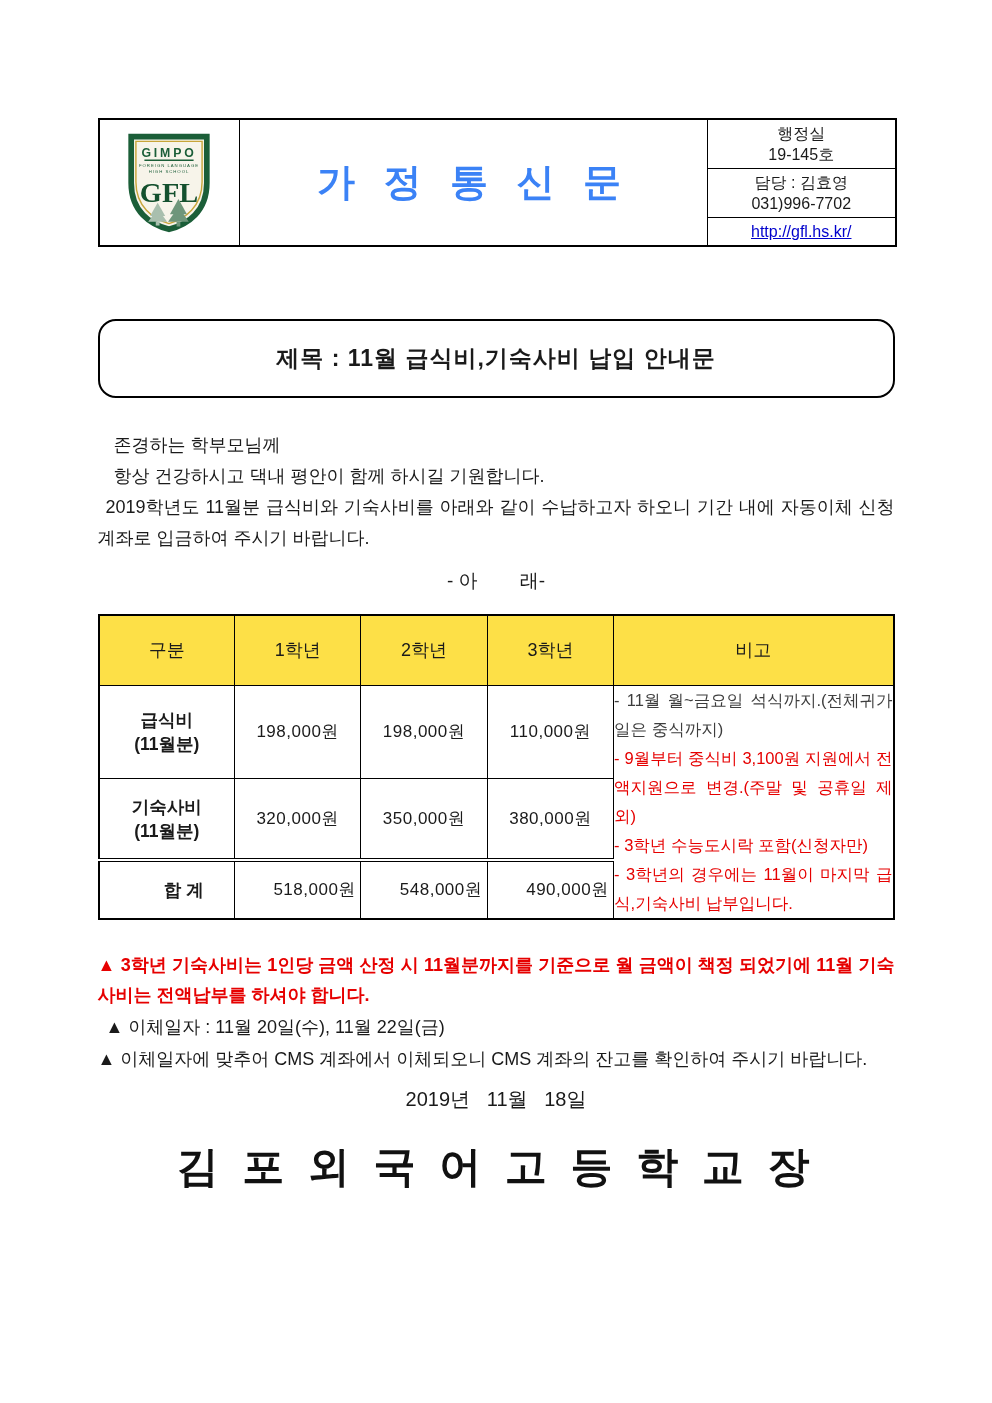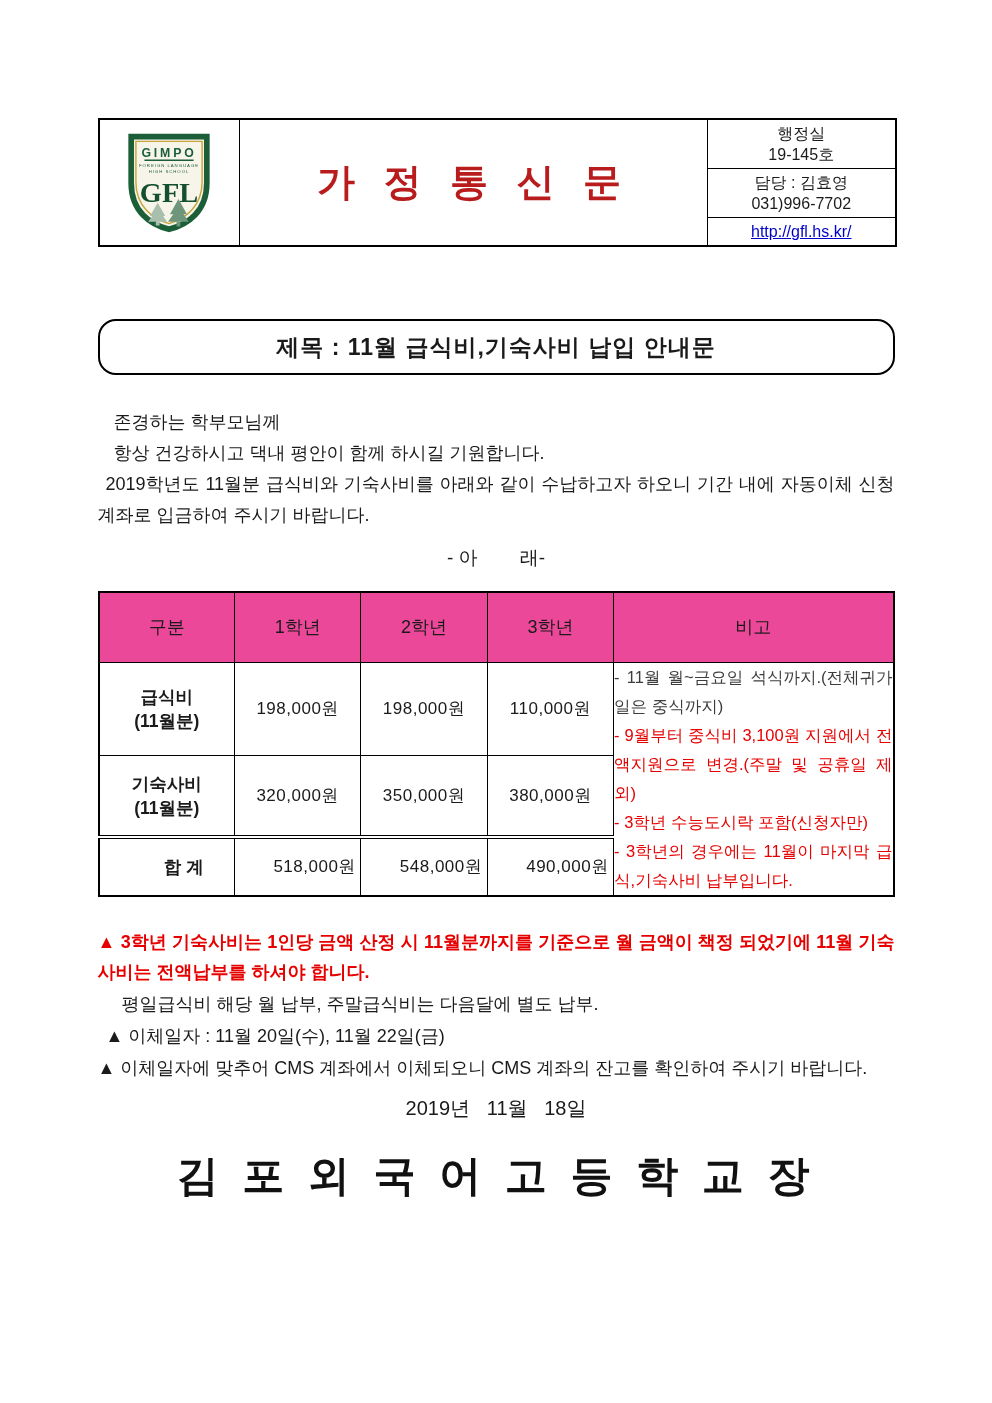--- a/index.html
+++ b/index.html
@@ -16,51 +16,51 @@
   
   table.hdr {
     width: 100%; height: 122px;
     border-collapse: collapse;
     border: 2px solid #000;
     table-layout: fixed;
   }
   table.hdr td { border: 1px solid #000; padding: 0; vertical-align: middle; }
   td.logo-cell   { width: 141px; text-align: center; margin-top: 32px; }
   td.htitle-cell { width: 468px; text-align: center;
-                   font-size: 38px; font-weight: bold; letter-spacing: 9px; color: #b91c1c; }
+                   font-size: 38px; font-weight: bold; letter-spacing: 9px; color: #3b82f6; }
   td.info-cell   { width: 188px; }
   .info-row { text-align: center; font-size: 16px; line-height: 21px; padding: 3px 2px; }
   .info-row.mid { border-top: 1px solid #000; border-bottom: 1px solid #000; }
   a.site-link { color: #0000cc; text-decoration: underline; }
 
   svg.logo { width: 96px; height: 104px; display: block; margin: 0 auto; }
 
   
   .title-box {
-    margin-top: 72px; height: 56px;
+    margin-top: 72px; height: 79px;
     border: 2px solid #000; border-radius: 18px;
     display: flex; align-items: center; justify-content: center;
     font-size: 23px; font-weight: bold; letter-spacing: 1px;
   }
 
   
   .body-block { margin-top: 32px; font-size: 18px; line-height: 31px; }
   .body-block .p  { padding-left: 16px; }
   .body-block .pj { text-indent: 8px; text-align: justify; }
   .below-label { margin-top: 14px; text-align: center; font-size: 19px; white-space: pre; }
 
   
   table.fee {
     margin-top: 20px; width: 100%;
     border-collapse: collapse; border: 2px solid #000;
     table-layout: fixed;
   }
   table.fee th, table.fee td { border: 1px solid #000; padding: 0; }
   table.fee th {
-    background: #ec4899; height: 70px;
+    background: #fde047; height: 70px;
     font-weight: normal; font-size: 18px;
   }
   col.c-label  { width: 17.1%; }
   col.c-grade  { width: 15.9%; }
   col.c-remark { width: 35.2%; }
   tr.r1 td { height: 90px; }
   tr.r2 td { height: 78px; }
   tr.r3 td { height: 56px; }
   td.rowlabel { text-align: center; font-weight: bold; font-size: 17.5px; line-height: 24px; }
   td.amount   { text-align: center; font-size: 17px; letter-spacing: 0.5px; }
@@ -189,21 +189,20 @@
       </td>
       <td class="amount">518,000원</td>
       <td class="amount">548,000원</td>
       <td class="amount">490,000원</td>
     </tr>
   </tbody>
     </table>
 
   <div class="notes">
     <div class="note note-warning">▲ 3학년 기숙사비는 1인당 금액 산정 시 11월분까지를 기준으로 월 금액이 책정 되었기에 11월 기숙사비는 전액납부를 하셔야 합니다.</div>
-    <div class="note ind2">평일급식비 해당 월 납부, 주말급식비는 다음달에 별도 납부.</div>
     <div class="note ind1">▲ 이체일자 : 11월 20일(수), 11월 22일(금)</div>
     <div class="note">▲ 이체일자에 맞추어 CMS 계좌에서 이체되오니 CMS 계좌의 잔고를 확인하여 주시기 바랍니다.</div>
   </div>
 
   <div class="date-line">2019년   11월   18일</div>
   <div class="signature">김 포 외 국 어 고 등 학 교 장</div>
 
 </div>
 
 </body></html>

